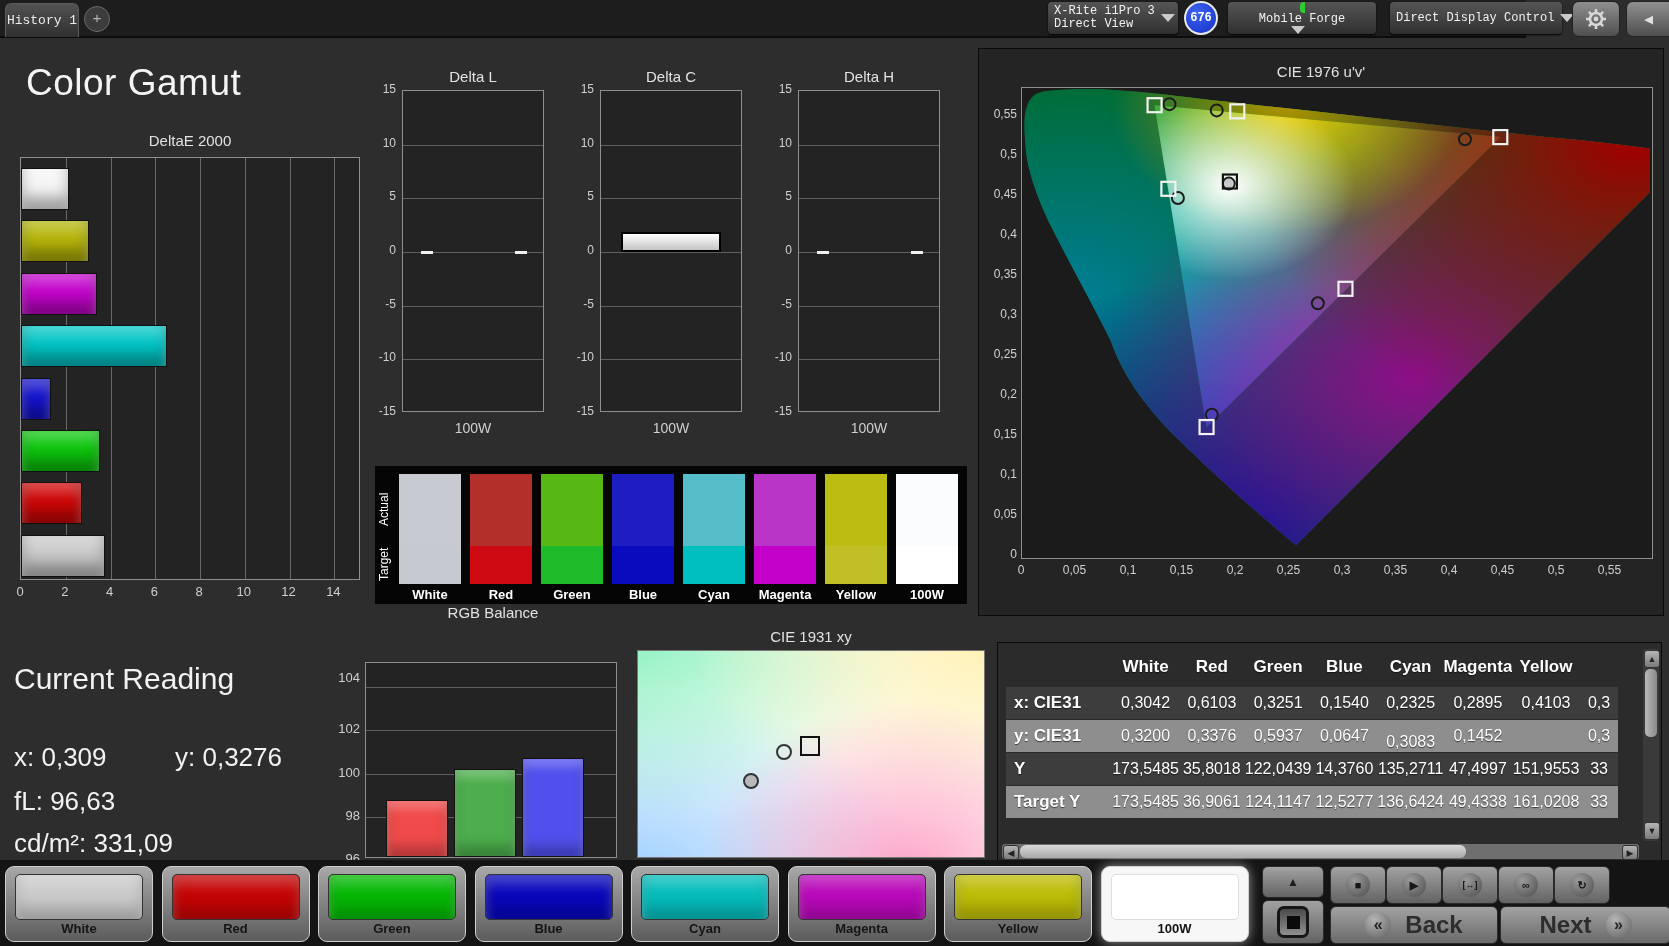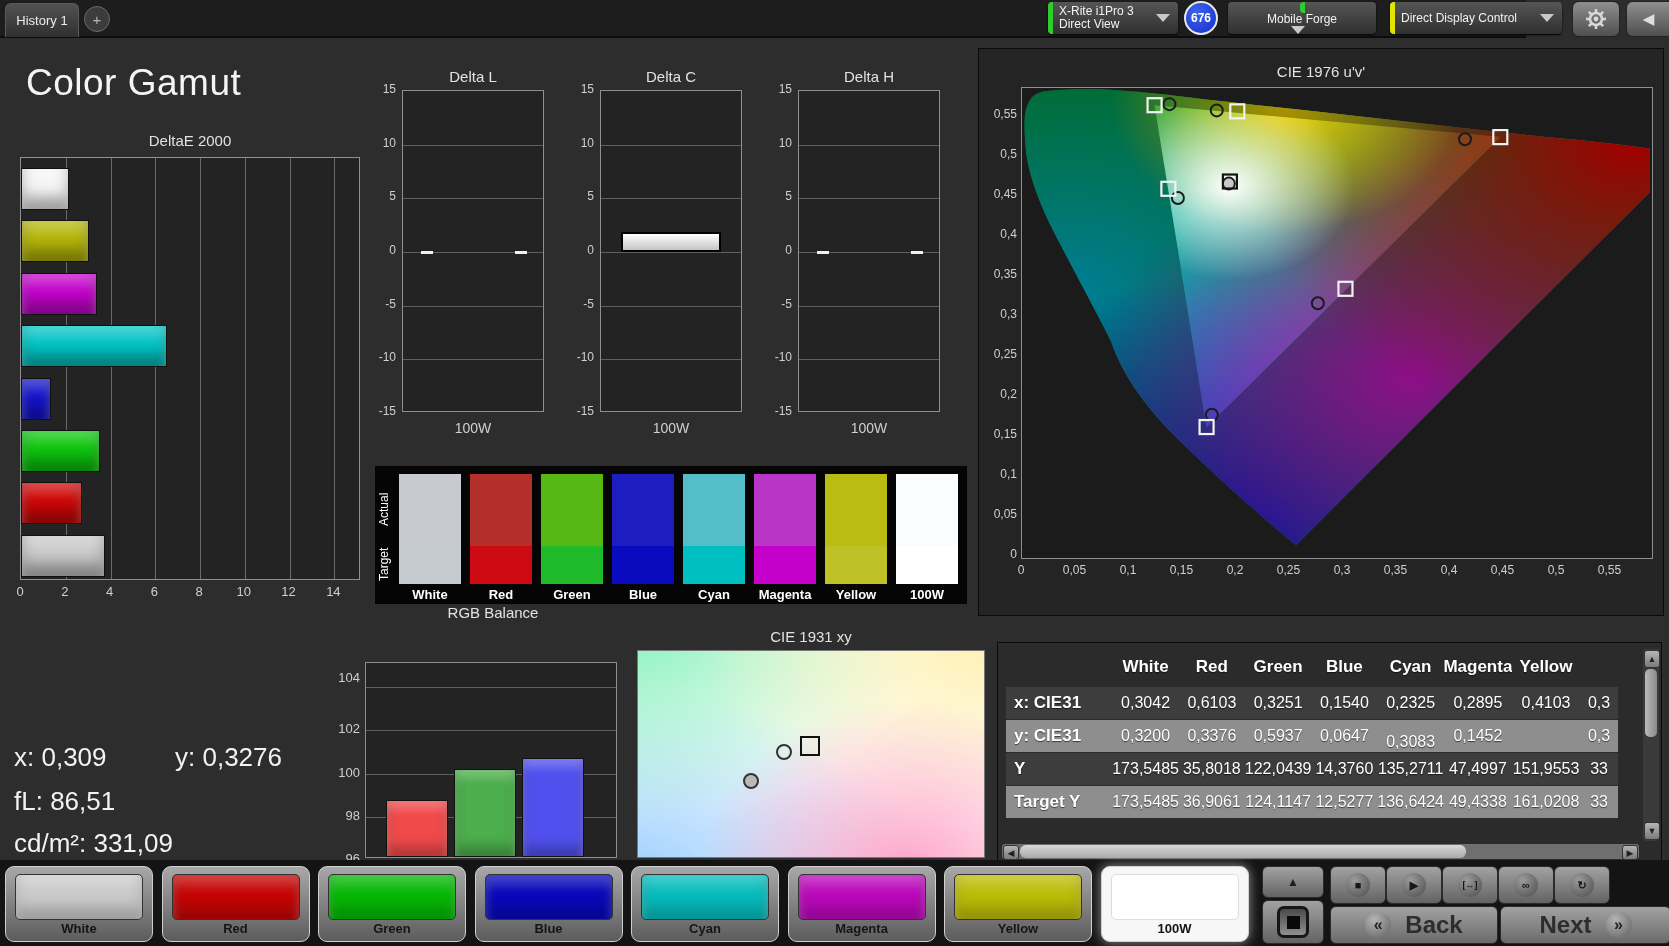--- a/index.html
+++ b/index.html
@@ -1,19 +1,19 @@
 <!DOCTYPE html>
 <html><head>
 <meta charset="utf-8">
 <style>
   html,body{margin:0;padding:0;background:#111;}
   #app{position:relative;width:1669px;height:946px;background:#2d2d2d;overflow:hidden;
        font-family:"Liberation Sans",sans-serif;color:#e8e8e8;}
   
-  #topbar{position:absolute;left:0;top:0;width:1526px;height:36px;background:#1d1d1d;border-bottom:2px solid #0c0c0c;}
+  #topbar{position:absolute;left:0;top:0;width:1526px;height:36px;background:#1d1d1d;border-bottom:2px solid #0c0c0c;font-family:Liberation Mono, monospace;}
   #tab-history{position:absolute;left:5px;top:3px;width:72px;height:33px;background:linear-gradient(#525252,#2f2f2f);
     border:1px solid #5a5a5a;border-bottom:none;border-radius:6px 6px 0 0;display:flex;align-items:center;justify-content:center;
     font-size:13px;color:#ececec;}
   #tab-add{position:absolute;left:84px;top:6px;width:24px;height:24px;border-radius:50%;background:#3c3c3c;
     border:1px solid #6a6a6a;color:#b5b5b5;font-size:15px;display:flex;align-items:center;justify-content:center;}
   .dd{position:absolute;top:2px;height:32px;background:linear-gradient(#555,#303030);border-radius:4px;
       display:flex;align-items:center;box-shadow:0 1px 2px #000;}
   .dd .accent{width:5px;height:32px;border-radius:4px 0 0 4px;}
   .dd .dd-text{flex:1;padding:0 6px;font-size:12px;line-height:13px;color:#f2f2f2;white-space:nowrap;}
   .dd .caret{width:0;height:0;border-left:7px solid transparent;border-right:7px solid transparent;
@@ -242,23 +242,24 @@
       <div style="position: absolute; width: 62px; left: 379px; top: 80px; height: 38px; background: rgb(196, 0, 203);"></div>
       <div class="swatch-label" style="left: 379px; top: 121px; width: 62px;">Magenta</div>
       <div style="position: absolute; width: 62px; left: 450px; top: 8px; height: 72px; background: rgb(187, 188, 18);"></div>
       <div style="position: absolute; width: 62px; left: 450px; top: 80px; height: 38px; background: rgb(191, 192, 38);"></div>
       <div class="swatch-label" style="left: 450px; top: 121px; width: 62px;">Yellow</div>
       <div style="position: absolute; width: 62px; left: 521px; top: 8px; height: 72px; background: rgb(251, 252, 253);"></div>
       <div style="position: absolute; width: 62px; left: 521px; top: 80px; height: 38px; background: rgb(255, 255, 255);"></div>
       <div class="swatch-label" style="left: 521px; top: 121px; width: 62px;">100W</div>
     </div>
 
+  <div id="reading-title">Current Reading</div>
   <div class="reading-val" style="left:14px;top:742px;">x: 0,309</div>
   <div class="reading-val" style="left:175px;top:742px;">y: 0,3276</div>
-  <div class="reading-val" style="left:14px;top:786px;">fL: 86,51</div>
+  <div class="reading-val" style="left:14px;top:786px;">fL: 96,63</div>
   <div class="reading-val" style="left:14px;top:828px;">cd/m²: 331,09</div>
 
   <div class="chart-title" style="left:365px;top:604px;width:256px;">RGB Balance</div>
   <div class="plot" id="rgb-plot" style="left:365px;top:662px;width:252px;height:196px;">
       <div class="hline" style="top: 23.87px;"></div>
       <div class="hline" style="top: 67.27px;"></div>
       <div class="hline" style="top: 110.67px;"></div>
       <div class="hline" style="top: 154.07px;"></div>
       <div style="position: absolute; width: 62px; left: 20px; top: 136.71px; bottom: 0px; background: rgb(240, 74, 74); border: 1px solid rgb(17, 17, 17); box-sizing: border-box; box-shadow: rgba(255, 255, 255, 0.25) 0px 8px 10px inset, rgba(0, 0, 0, 0.25) 0px -10px 12px inset;"></div>
       <div style="position: absolute; width: 62px; left: 88px; top: 106.33px; bottom: 0px; background: rgb(76, 174, 76); border: 1px solid rgb(17, 17, 17); box-sizing: border-box; box-shadow: rgba(255, 255, 255, 0.25) 0px 8px 10px inset, rgba(0, 0, 0, 0.25) 0px -10px 12px inset;"></div>

